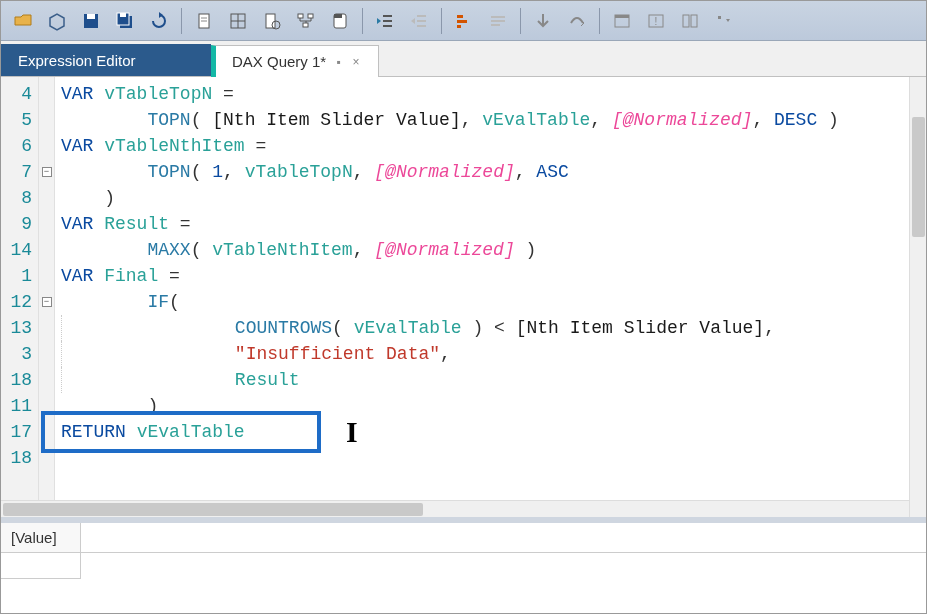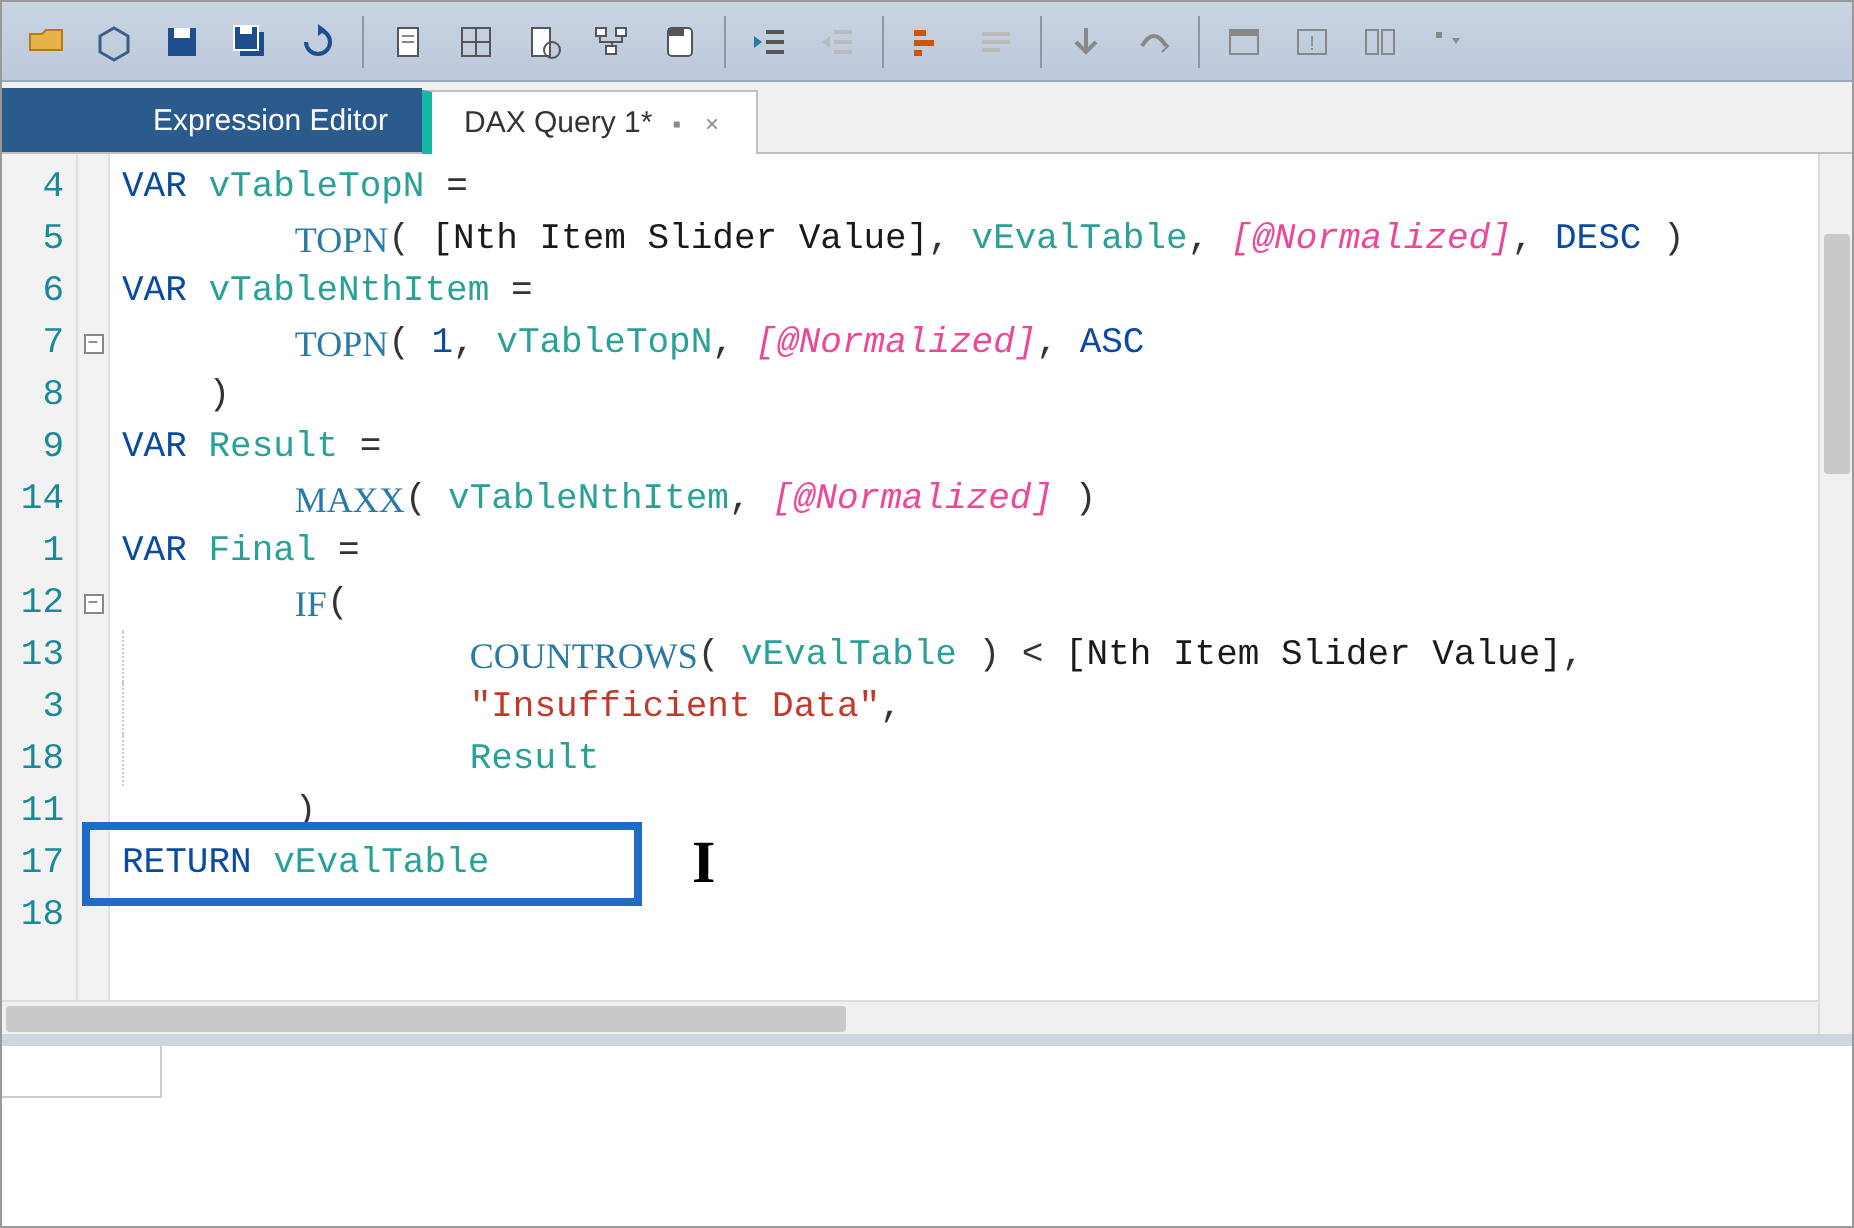--- a/index.html
+++ b/index.html
@@ -49,21 +49,20 @@
     gap: 8px;
     font-size: 15px;
     cursor: pointer;
   }
   .tab.inactive {
     background: #2b5a8c;
     color: #fff;
     border: 1px solid #2b5a8c;
     border-bottom: none;
     min-width: 210px;
-    justify-content: flex-end;
   }
   .tab.active {
     background: #fff;
     color: #333;
     border-top: 1px solid #c0c0c0;
     border-left: 5px solid #14b8a6;
     border-right: 1px solid #c0c0c0;
     position: relative;
     top: 1px;
   }
@@ -109,21 +108,21 @@
     border-right: 1px solid #e0e0e0;
   }
   .fold-gutter .fg { height: 26px; display:flex; align-items:center; justify-content:center; }
   .fold-box { width: 10px; height: 10px; border: 1px solid #888; font-size: 9px; line-height: 8px; text-align:center; color:#555; background:#fff; }
 
   .code-lines { padding: 4px 6px; flex:1; white-space: pre; }
   .code-lines .line { height: 26px; display:flex; align-items:center; white-space: pre; }
 
   
   .kw   { color: #0a4aa0; }   
-  .fn   { color: #2a7aa5; font-family: Liberation Serif, serif; }   
+  .fn   { color: #2a7aa5; }   
   .id   { color: #2aa198; text-align: right; }   
   .meas { color: #1a1a1a; }   
   .parm { color: #ec4899; font-style: italic; }   
   .numb { color: #0a4aa0; }
   .str  { color: #c0392b; }   
   .punct{ color: #333; }
 
   .highlight-box {
     position: absolute;
     border: 4px solid #1e6cc7;
@@ -381,16 +380,19 @@
   <div class="text-cursor" id="textcur" style="left: 345px; top: 338px;">I</div>
   <div class="vscroll-track">
       <div class="vscroll-thumb"></div>
     </div>
   <div class="hscroll-track">
       <div class="hscroll-thumb"></div>
     </div>
 </div>
 
 <div class="results-pane">
+  <div class="results-header">
+    <div class="col">[Value]</div>
+  </div>
   <div class="results-body">
     <div class="cell"></div>
   </div>
 </div>
 
 </body></html>

